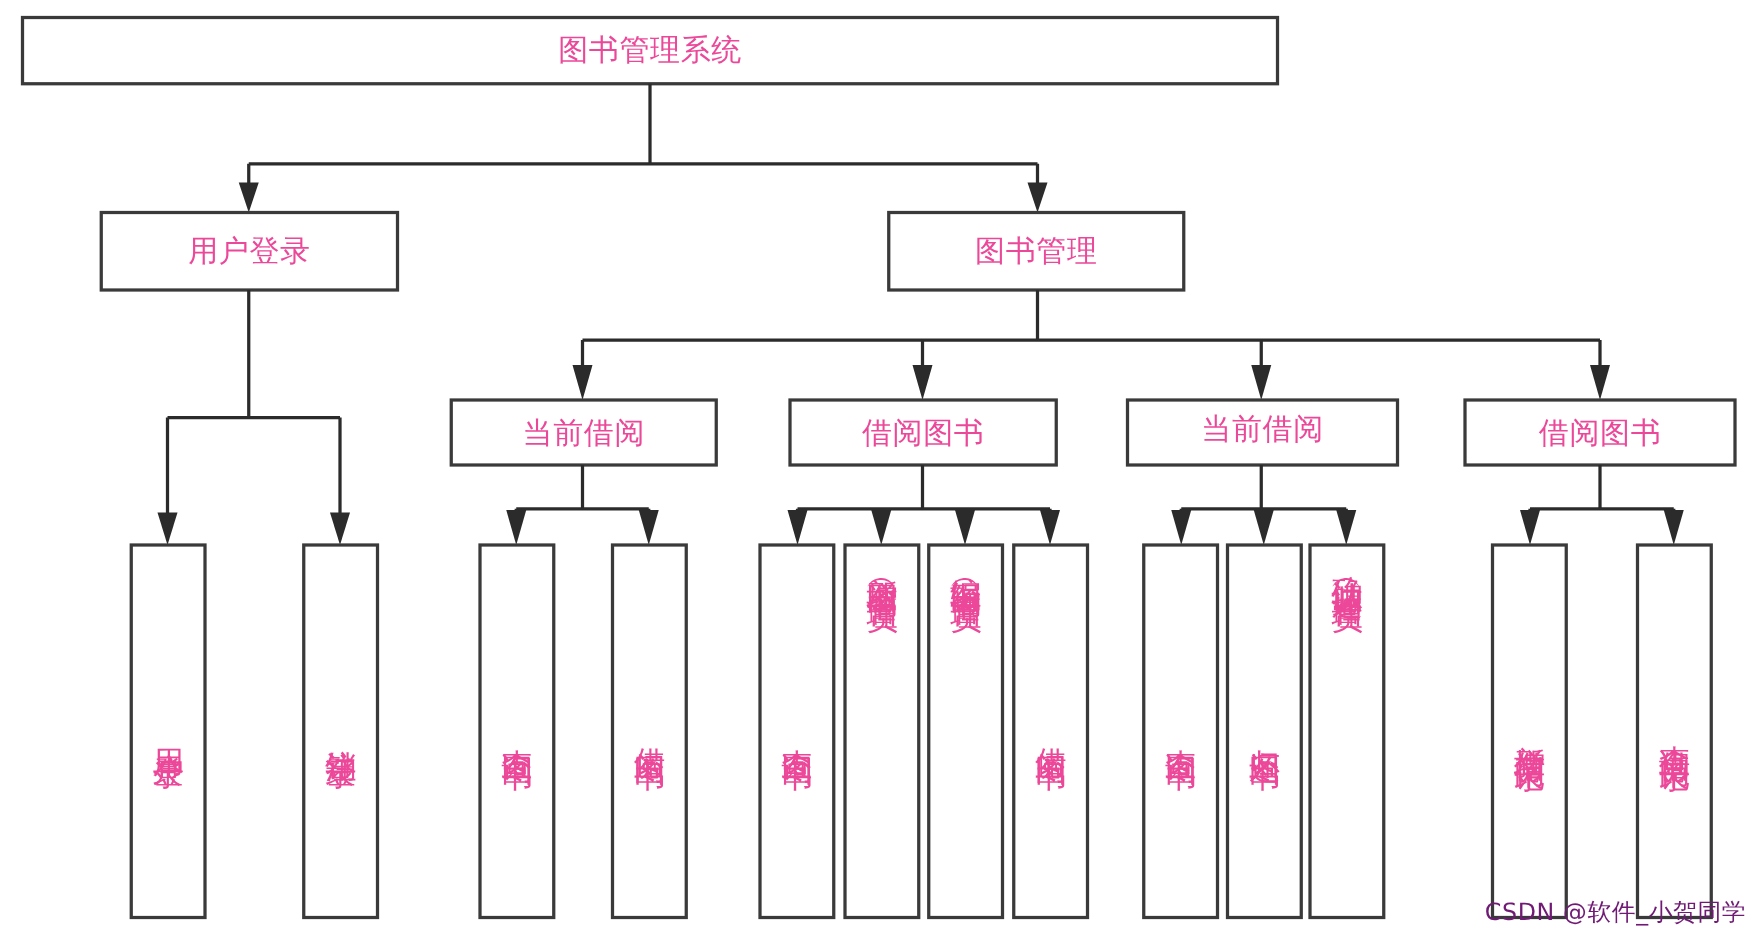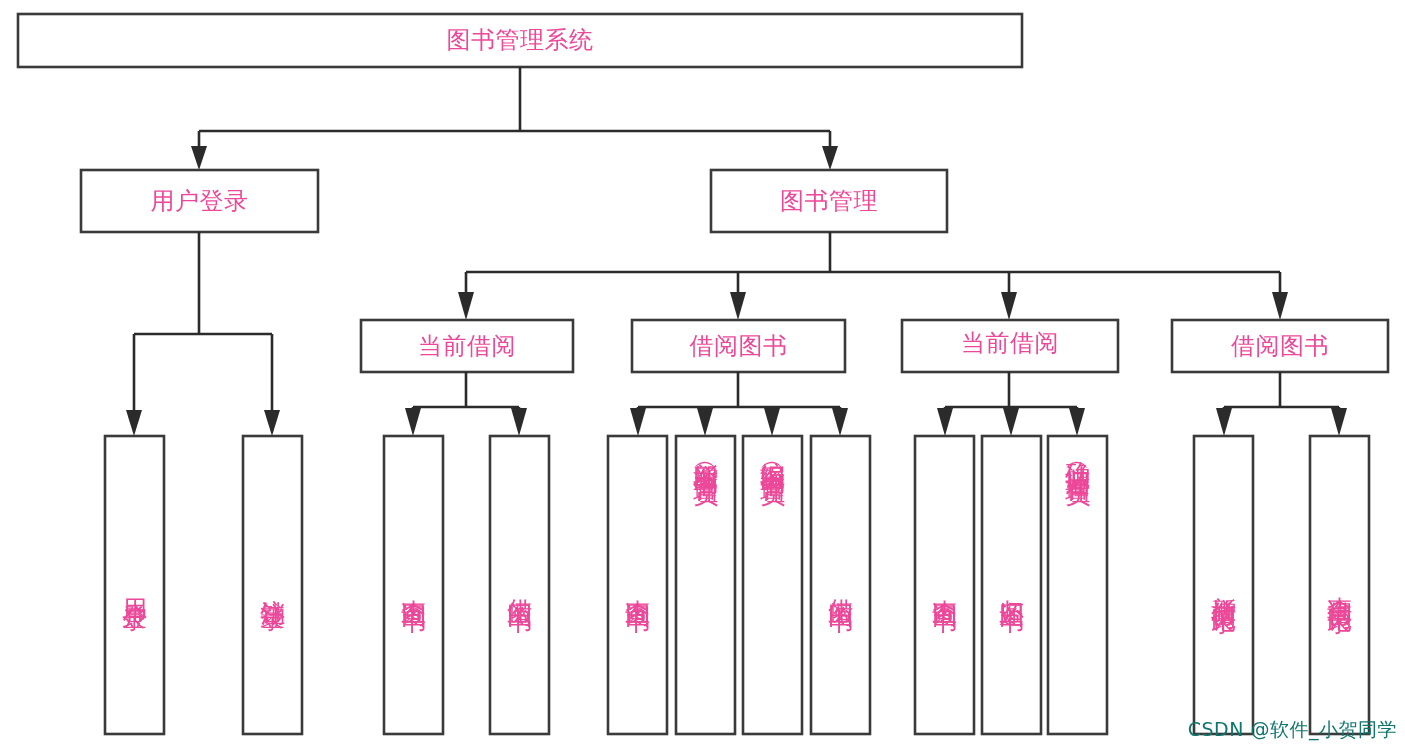--- a/index.html
+++ b/index.html
@@ -63,21 +63,21 @@
     letter-spacing: 3px;
     align-items: center;
     justify-content: center;
     text-align: center;
   }
   .watermark {
     position: absolute;
     right: 8px;
     bottom: 4px;
     font-size: 19px;
-    color: #0f766e;
+    color: #701a75;
     font-family: "DejaVu Sans", "Liberation Sans", sans-serif;
     white-space: nowrap;
     letter-spacing: 0.5px;
   }
 </style>
 </head>
 <body>
 
 <div id="diagram-root">
 

